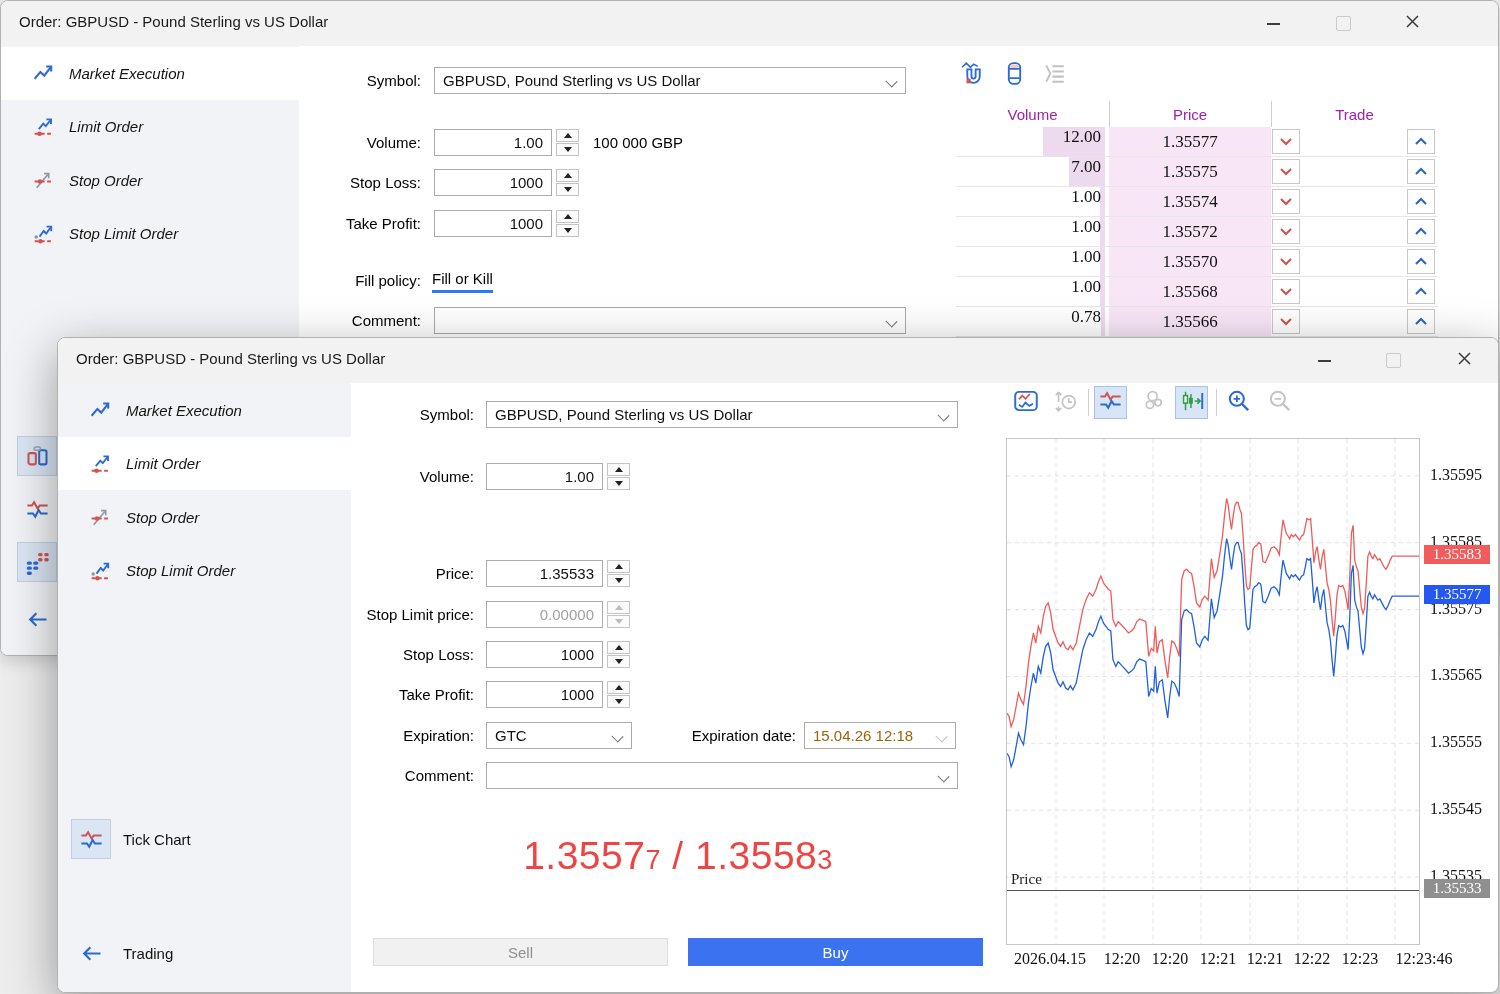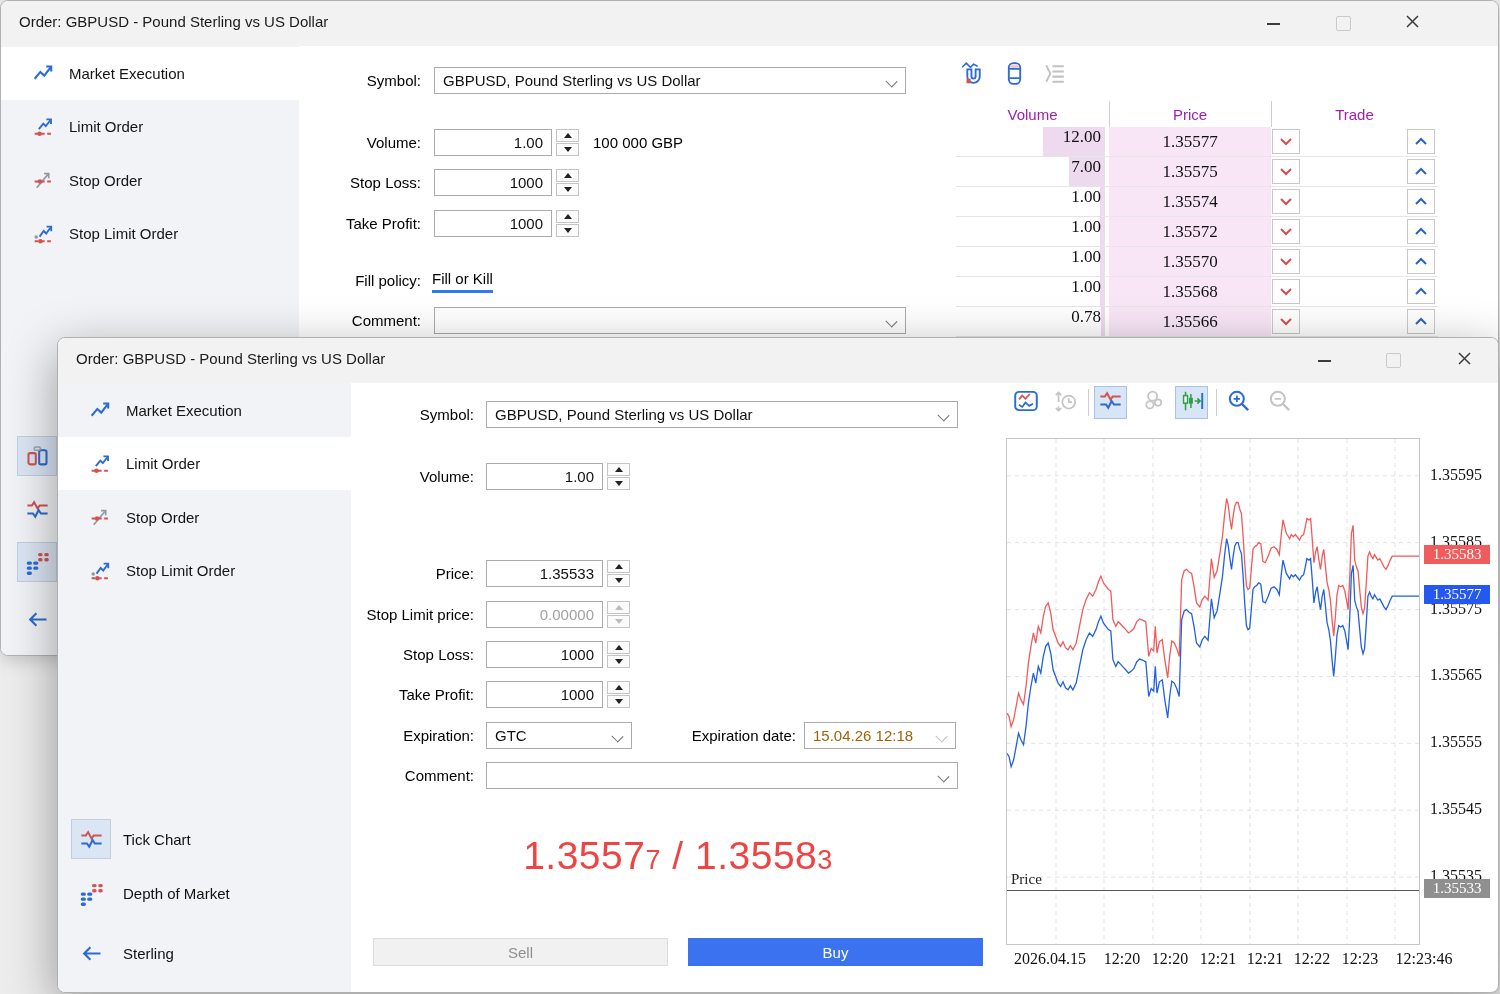--- a/index.html
+++ b/index.html
@@ -8,21 +8,21 @@
   #back-window{left:0;top:0;width:1499px;height:656px;box-shadow:0 4px 18px rgba(0,0,0,.18);}
   #front-window{left:57px;top:337px;width:1442px;height:656px;box-shadow:0 14px 50px rgba(0,0,0,.38);}
   .titlebar{position:absolute;left:0;top:0;right:0;height:45px;background:#f2f2f2;}
   .titlebar .title{position:absolute;left:18px;top:12px;font-size:15px;color:#1a1a1a;white-space:nowrap;}
   .tb-btn{position:absolute;top:0;width:46px;height:45px;display:flex;align-items:center;justify-content:center;}
   .glyph-min{width:13px;height:0;border-top:2px solid #3c3c3c;}
   .glyph-max{width:13px;height:13px;border:1.3px solid #cbcbcb;border-radius:2px;}
   .sidebar{position:absolute;left:0;top:45px;bottom:0;background:#f2f3f6;}
   #back-window .sidebar{width:298px;}
   #front-window .sidebar{width:293px;}
-  .side-item{position:absolute;left:0;right:0;height:53px;display:flex;align-items:center;}
+  .side-item{position:absolute;left:0;right:0;height:53px;display:flex;align-items:center;font-style:italic;}
   .side-item.sel{background:#fff;}
   .side-item .ic{margin-left:30px;width:26px;height:26px;flex:none;}
   .side-item .lbl{margin-left:12px;font-size:15px;color:#141414;}
   .tool-item{position:absolute;display:flex;align-items:center;}
   .tool-ic{width:40px;height:40px;display:flex;align-items:center;justify-content:center;box-sizing:border-box;}
   .tool-ic.boxed{background:#dbe6f4;border:1px solid #c3cfdf;}
   .tool-lbl{margin-left:12px;font-size:15px;}
   .flabel{position:absolute;width:160px;text-align:right;font-size:15px;color:#000;}
   .combo{position:absolute;height:27px;background:#fff;border:1px solid #ababab;box-sizing:border-box;display:flex;align-items:center;padding:0 26px 0 8px;font-size:15px;white-space:nowrap;}
   .combo .chev{position:absolute;right:9px;top:9px;width:8px;height:8px;border-right:1.6px solid #6f6f6f;border-bottom:1.6px solid #6f6f6f;transform:rotate(45deg) scale(1,.9);transform-origin:center;}
@@ -417,43 +417,27 @@
       </div>
     <div class="tool-item" style="left:13px;top:436px">
         <span class="tool-ic boxed">
           <svg viewBox="0 0 24 24" width="27" height="27">
             <path d="M3 8.5 H7 L9 5.5 L12 11 L14 8.5 H21" fill="none" stroke="#cf5454" stroke-width="1.8"></path>
             <path d="M3 15.5 H8 L10 18.5 L13 12.5 L15 15.5 H21" fill="none" stroke="#2b6bd3" stroke-width="1.8"></path>
           </svg>
         </span>
         <span class="tool-lbl">Tick Chart</span>
       </div>
-    <div class="tool-item" style="left:13px;top:490px">
-        <span class="tool-ic">
-          <svg viewBox="0 0 24 24" width="27" height="27">
-            <rect x="12.5" y="3.5" width="4" height="3" rx="1.4" fill="#d05555"></rect>
-            <rect x="18" y="3.5" width="4" height="3" rx="1.4" fill="#d05555"></rect>
-            <rect x="12.5" y="8" width="4" height="3" rx="1.4" fill="#d05555"></rect>
-            <rect x="18" y="8" width="4" height="3" rx="1.4" fill="#d05555"></rect>
-            <rect x="2.5" y="11" width="4.5" height="3" rx="1.4" fill="#2b6bd3"></rect>
-            <rect x="8.2" y="11" width="4.5" height="3" rx="1.4" fill="#2b6bd3"></rect>
-            <rect x="2.5" y="15.5" width="4.5" height="3" rx="1.4" fill="#2b6bd3"></rect>
-            <rect x="8.2" y="15.5" width="4.5" height="3" rx="1.4" fill="#2b6bd3"></rect>
-            <rect x="2.5" y="20" width="4.5" height="3" rx="1.4" fill="#2b6bd3"></rect>
-          </svg>
-        </span>
-        <span class="tool-lbl">Depth of Market</span>
-      </div>
     <div class="tool-item" style="left:13px;top:550px">
         <span class="tool-ic">
           <svg viewBox="0 0 24 24" width="27" height="27">
             <path d="M20 12 H5.5 M11 6.5 L5.5 12 L11 17.5" fill="none" stroke="#2b6bd3" stroke-width="1.9"></path>
           </svg>
         </span>
-        <span class="tool-lbl">Sterling</span>
+        <span class="tool-lbl">Trading</span>
       </div>
   </div>
 
   <div>
     <span class="flabel" style="left:256px;top:68px">Symbol:</span>
     <div class="combo" style="left:428px;top:63px;width:472px">
         <span>GBPUSD, Pound Sterling vs US Dollar</span>
         <span class="chev"></span>
       </div>
     <span class="flabel" style="left:256px;top:130px">Volume:</span>

